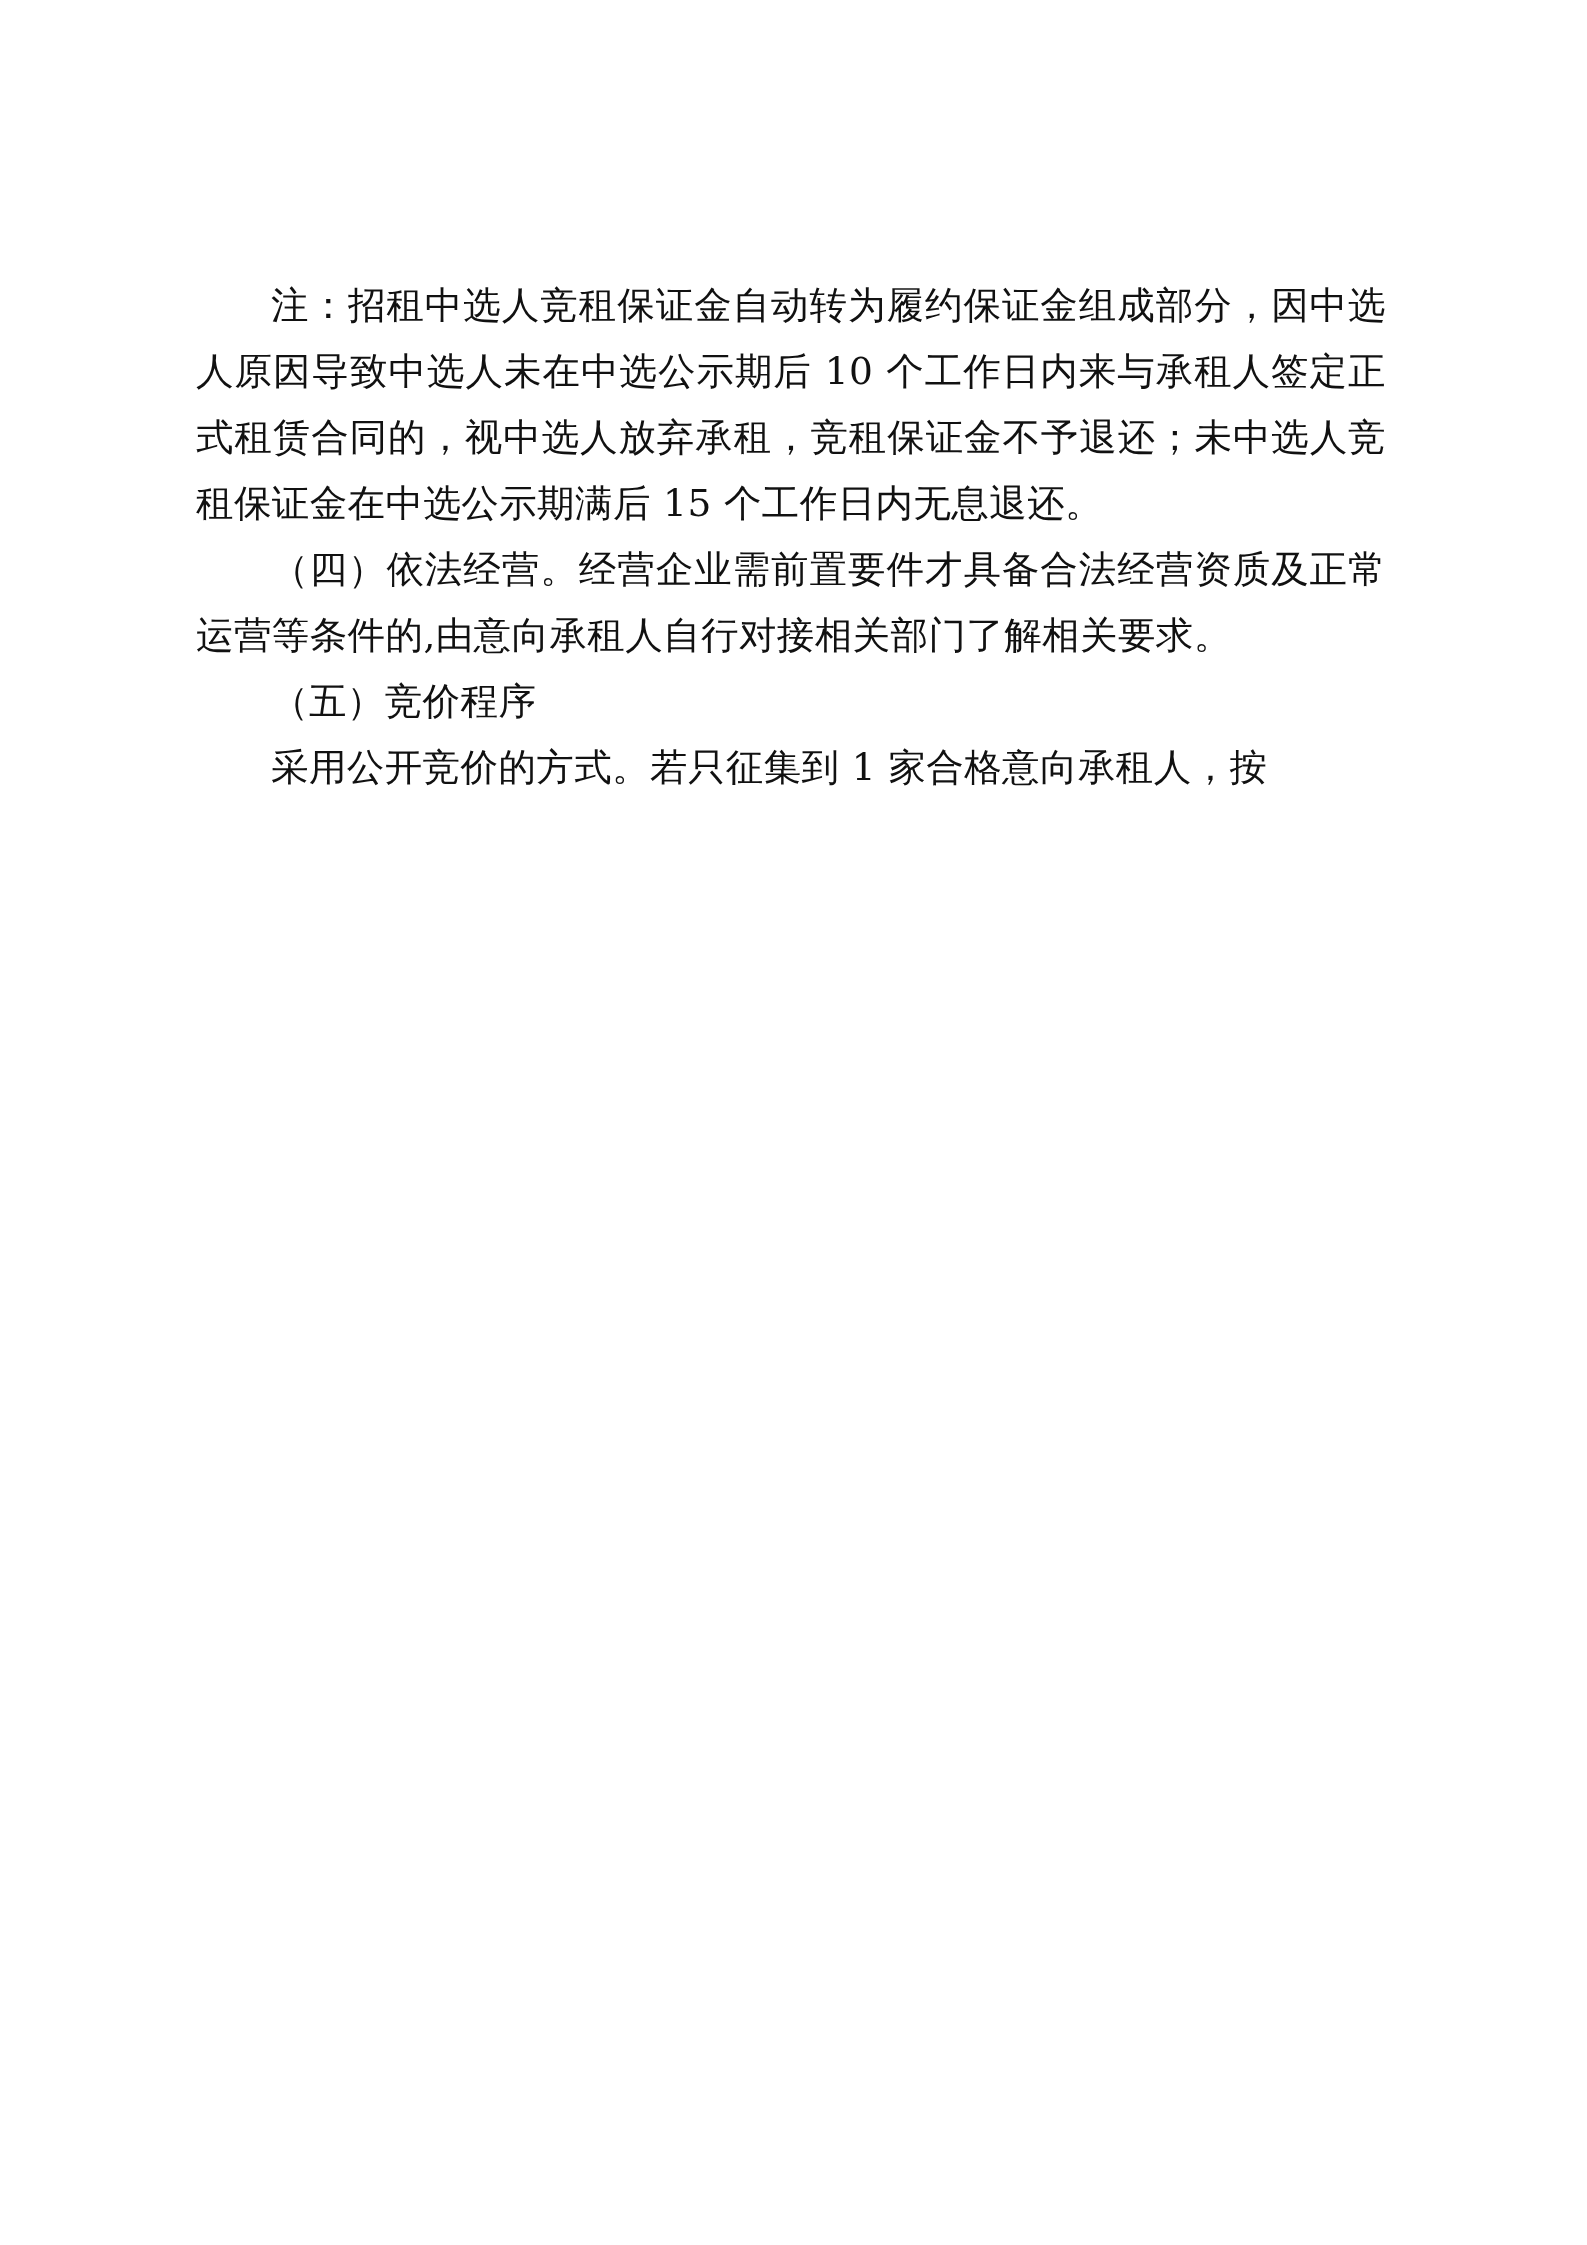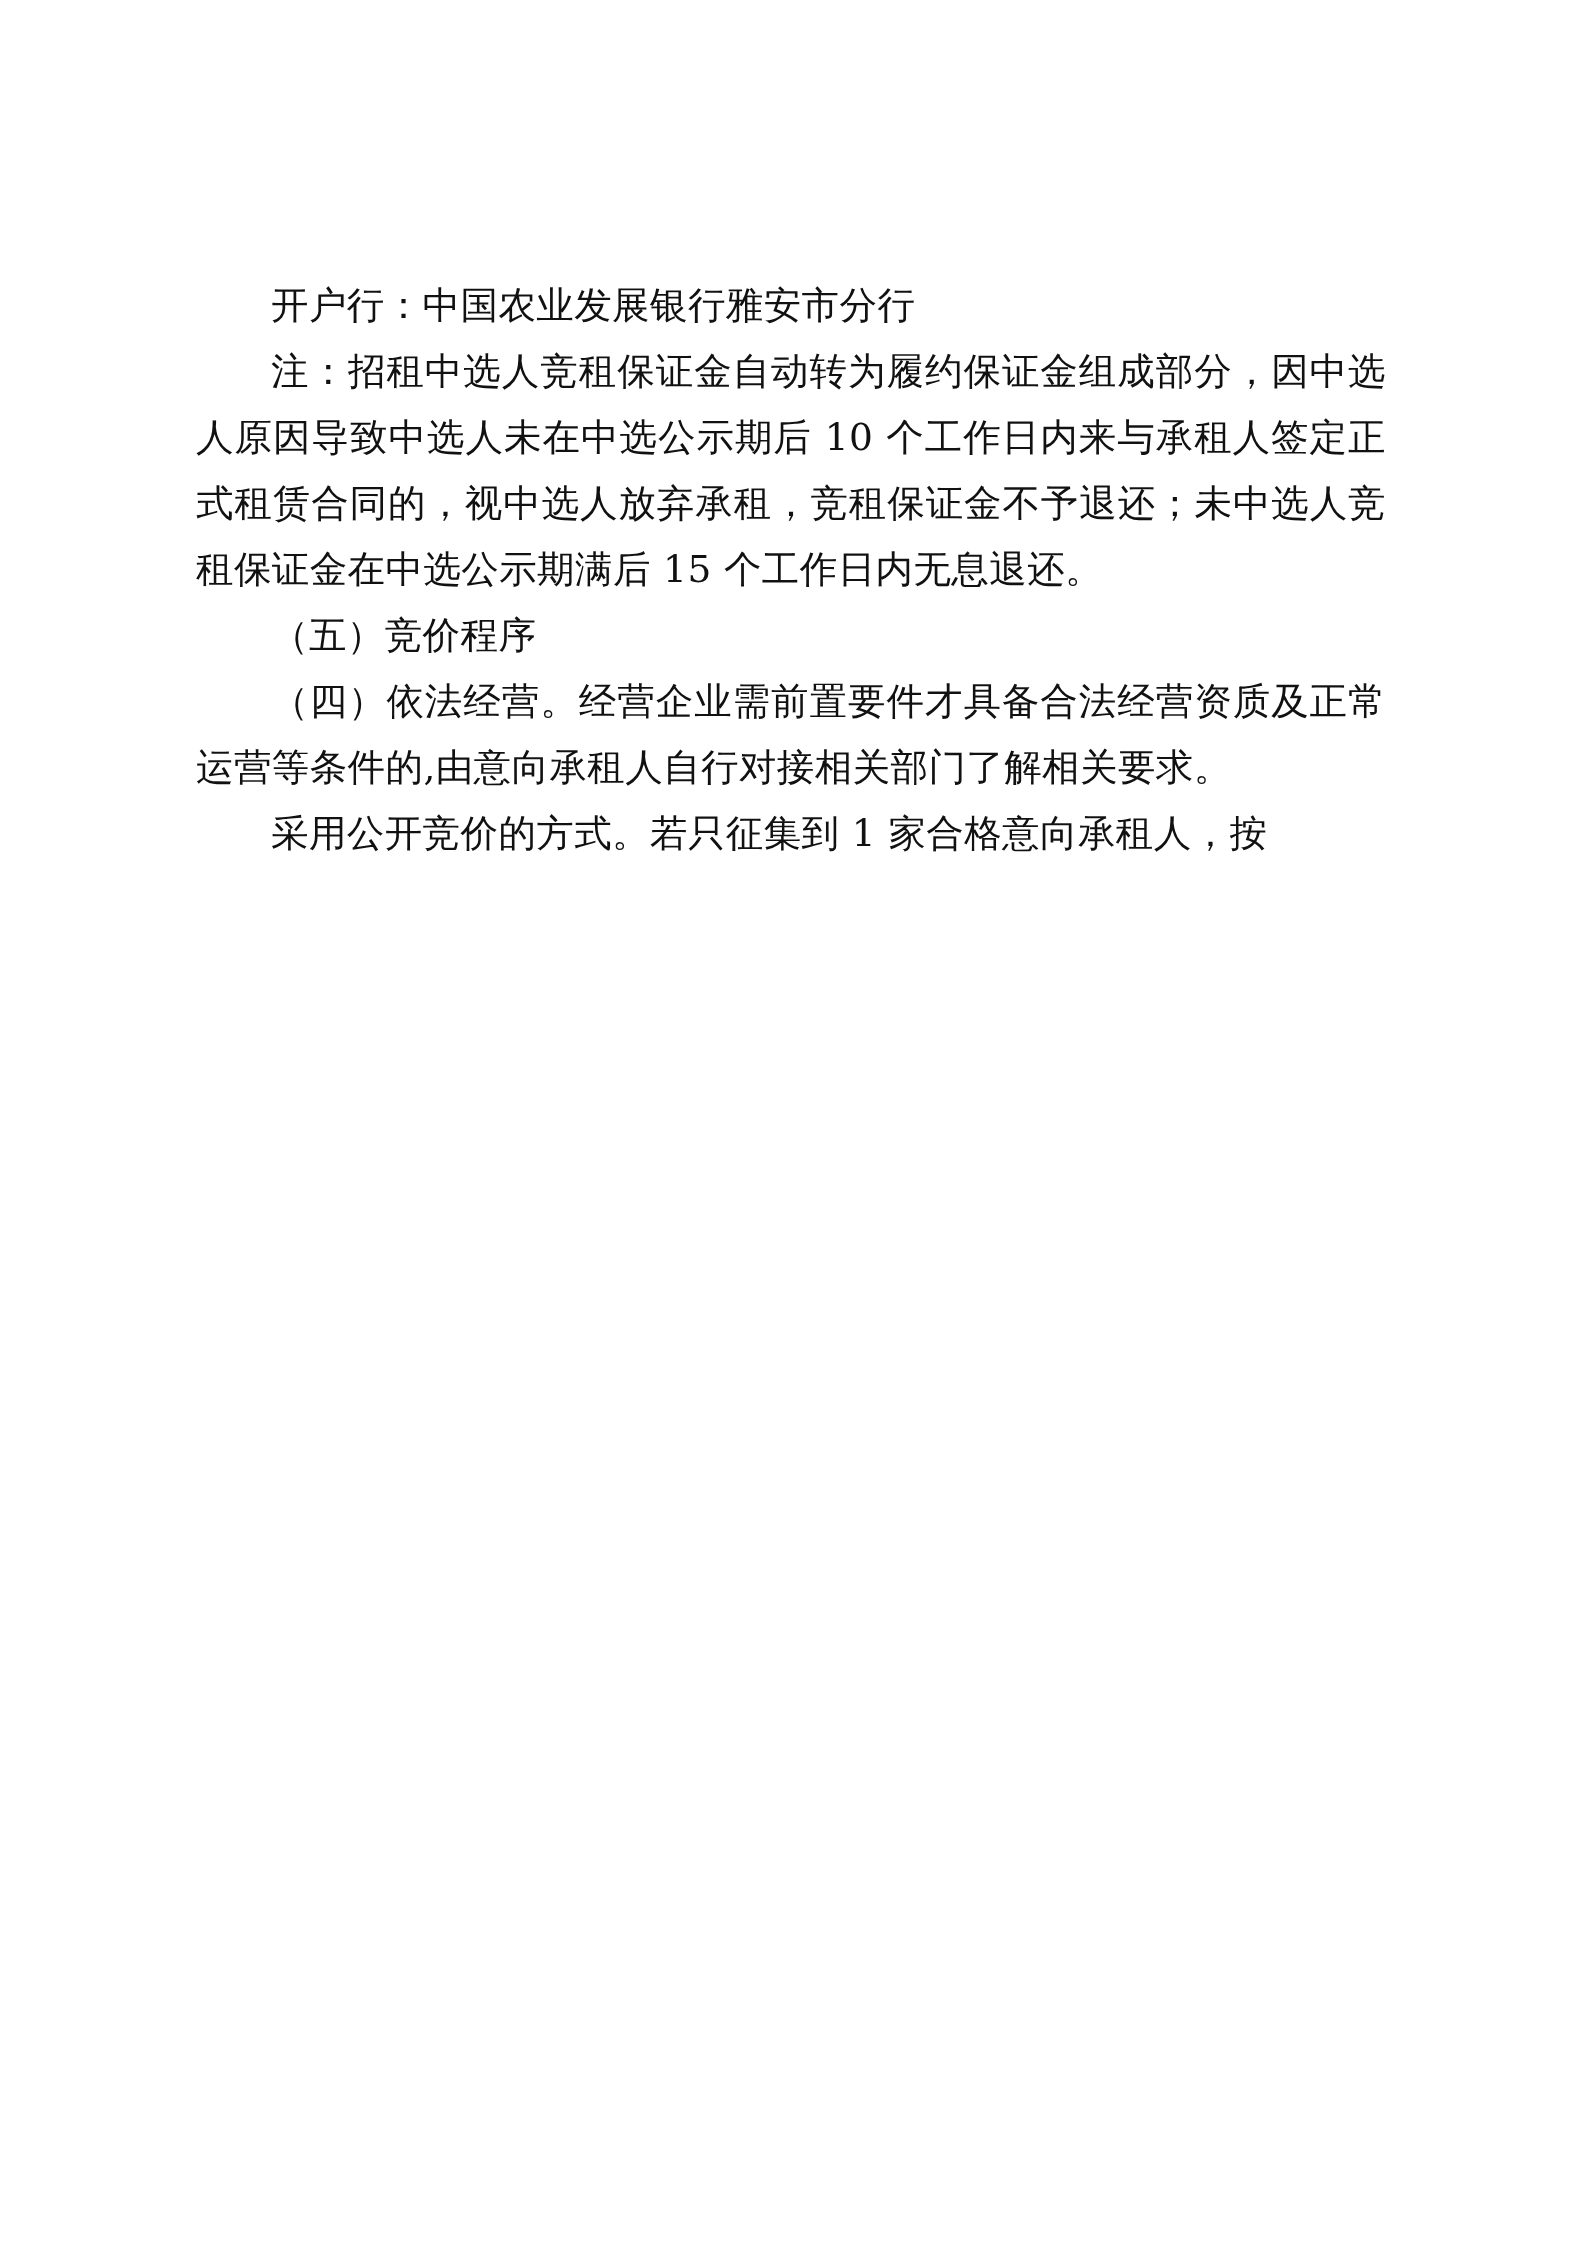--- a/index.html
+++ b/index.html
@@ -45,19 +45,18 @@
   
   .content p {
     word-break: break-all;
   }
 </style>
 </head>
 <body>
 
 <div class="page">
   <div class="content">
-    <p class="para indent">开户行：中国农业发展银行雅安市分行</p>
     <p class="para indent">注：招租中选人竞租保证金自动转为履约保证金组成部分，因中选人原因导致中选人未在中选公示期后 10 个工作日内来与承租人签定正式租赁合同的，视中选人放弃承租，竞租保证金不予退还；未中选人竞租保证金在中选公示期满后 15 个工作日内无息退还。</p>
+    <p class="para indent">（四）依法经营。经营企业需前置要件才具备合法经营资质及正常运营等条件的,由意向承租人自行对接相关部门了解相关要求。</p>
     <p class="para indent">（五）竞价程序</p>
-    <p class="para indent">（四）依法经营。经营企业需前置要件才具备合法经营资质及正常运营等条件的,由意向承租人自行对接相关部门了解相关要求。</p>
     <p class="para indent">采用公开竞价的方式。若只征集到 1 家合格意向承租人，按</p>
   </div>
 </div>
 
 </body></html>

